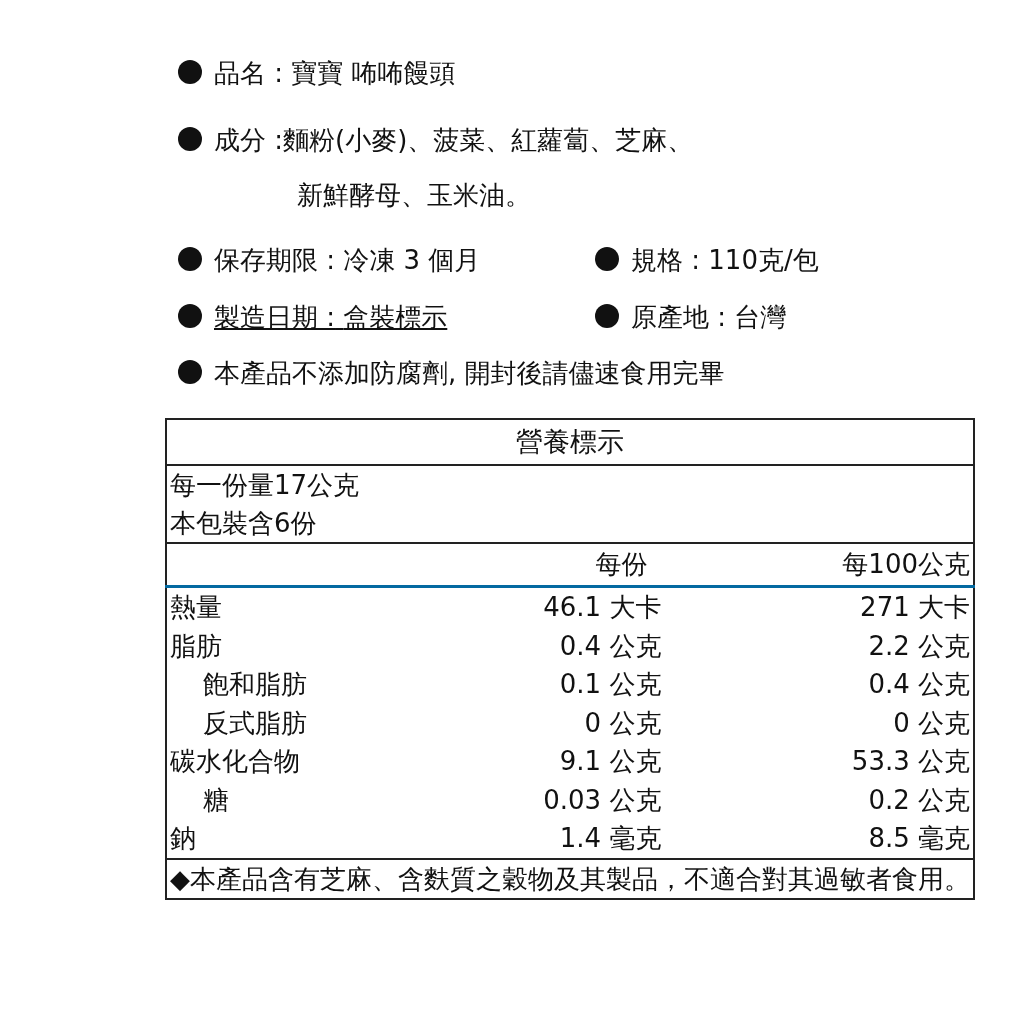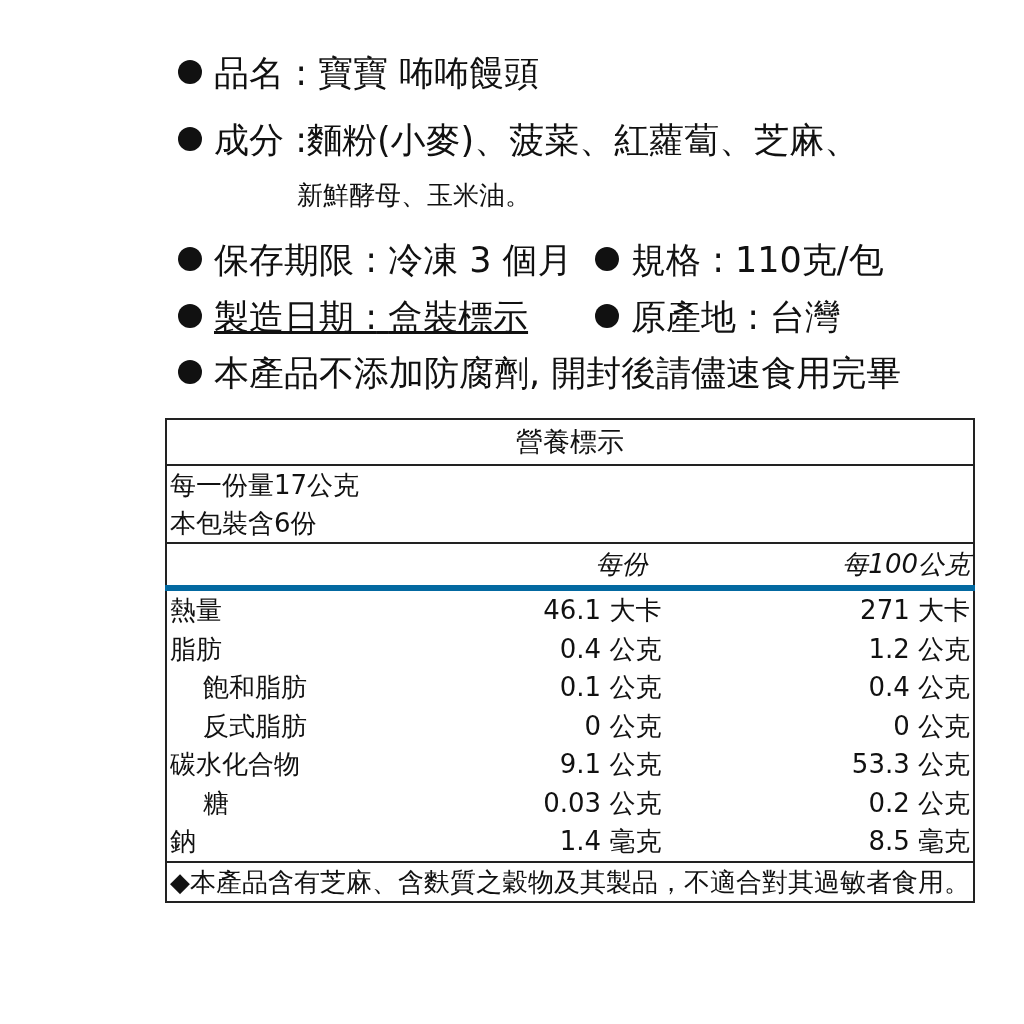--- a/index.html
+++ b/index.html
@@ -1,28 +1,28 @@
 <!DOCTYPE html>
 <html><head>
 <meta charset="utf-8">
 <style>
   html, body { margin:0; padding:0; background:#ffffff; }
   body { width:1024px; height:1024px; position:relative; overflow:hidden;
          font-family: "DejaVu Sans", "Liberation Sans", sans-serif; color:#111; }
-  .info { position:absolute; font-size:35px; line-height:32px; white-space:nowrap; letter-spacing:0px; }
+  .info { position:absolute; font-size:26px; line-height:32px; white-space:nowrap; letter-spacing:0px; }
   .bullet { display:inline-block; width:24px; height:24px; border-radius:50%; background:#111;
             vertical-align:middle; margin-right:12px; position:relative; top:-3px; }
   .cont { position:absolute; font-size:26px; line-height:32px; white-space:nowrap; }
   table.nut { position:absolute; left:165px; top:418px; width:676px; border-collapse:collapse;
               border:2px solid #222; font-size:26px; }
   table.nut td { padding:0 3px; white-space:nowrap; }
   .title-row td { height:44px; text-align:center; border-bottom:2px solid #222; font-size:27px; }
   .serv td { line-height:38px; }
   .serv-last td { border-bottom:2px solid #222; }
-  .hdr td { height:41px; border-bottom:6px solid #0369a1;font-style:italic; }
+  .hdr td { height:41px; border-bottom:3px solid #0369a1; }
   .r { text-align:right; }
   .row td { height:38.5px; line-height:38px; }
   .indent { padding-left:36px !important; }
   .last-row td { border-bottom:2px solid #222; }
   .note td { line-height:38px; padding-top:1px; padding-bottom:2px; white-space:normal; }
 </style>
 </head>
 <body>
 
 <div class="info" style="left:178px; top:57px;">
@@ -74,21 +74,21 @@
     <td class="r">每100公克</td>
   </tr>
   <tr class="row">
     <td>熱量</td>
     <td class="r">46.1 大卡</td>
     <td class="r">271 大卡</td>
   </tr>
   <tr class="row">
     <td>脂肪</td>
     <td class="r">0.4 公克</td>
-    <td class="r">1.2 公克</td>
+    <td class="r">2.2 公克</td>
   </tr>
   <tr class="row">
     <td class="indent">飽和脂肪</td>
     <td class="r">0.1 公克</td>
     <td class="r">0.4 公克</td>
   </tr>
   <tr class="row">
     <td class="indent">反式脂肪</td>
     <td class="r">0 公克</td>
     <td class="r">0 公克</td>

